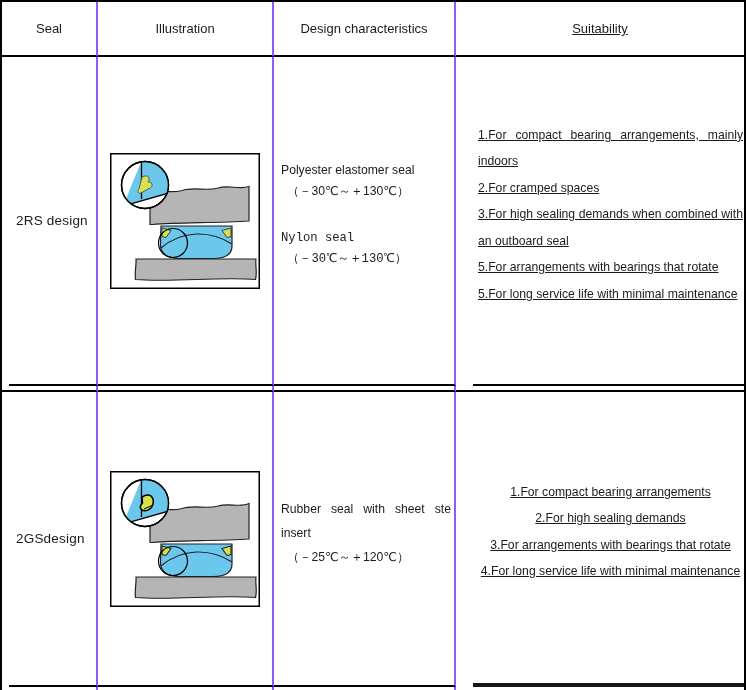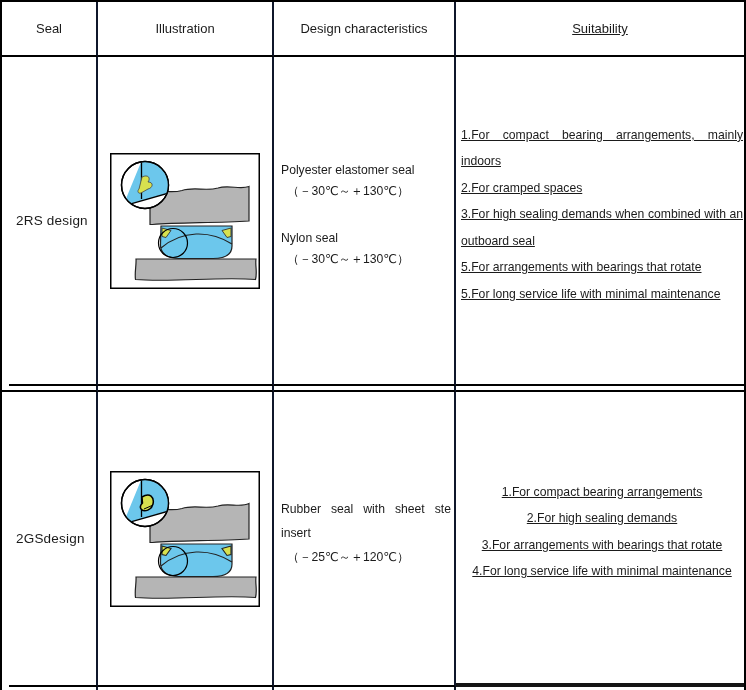--- a/index.html
+++ b/index.html
@@ -7,41 +7,41 @@
   .table{
     position:relative;
     width:746px;height:690px;box-sizing:border-box;
     display:grid;
     grid-template-columns:96px 176px 182px 1fr;
     grid-template-rows:55px 329px 6px 295px 1fr;
     border-top:2px solid #000;border-left:2px solid #000;border-right:2px solid #000;
     background:#fff;
   }
   .c{box-sizing:border-box;background:#fff;display:flex;overflow:hidden;
-     border-right:2px solid #0f172a;border-bottom:2px solid #000;}
+     border-right:2px solid #8b5cf6;border-bottom:2px solid #000;}
   .c.lastcol{border-right:none;text-decoration:underline;}
   .c.sliver{border-bottom:none;}
   .c.thickbottom{border-bottom:4px solid #151515;align-items:center;}
   
   .hcell{align-items:center;justify-content:center;font-size:13px;}
   
   .sealcell{align-items:center;padding-left:7px;font-size:13.5px;letter-spacing:.2px;margin-left:7px;}
   
   .illucell{align-items:center;justify-content:center;}
   
   .designcell{flex-direction:column;justify-content:center;
               padding:0 3px 12px 7px;font-size:12.2px;line-height:21px;}
   .design-entry{width:100%;}
-  .design-entry + .design-entry{margin-top:26px;}
+  .design-entry + .design-entry{margin-top:26px;font-family:Liberation Mono, monospace;}
   .d-line{text-align:justify;}
   .d-temp{padding-left:6px;}
   .designcell.tall{line-height:24px;}
   
   .suitcell{flex-direction:column;justify-content:center;
-            padding:0 1px 12px 5px;font-size:12.2px;line-height:26.5px;}
+            padding:0 1px 12px 5px;font-size:12.2px;line-height:26.5px;margin-left:17px;}
   .suit-item{text-align:justify;}
   svg{display:block;}
 </style>
 </head>
 <body>
 
 <div class="table">
 
   <div class="c hcell">
     <span>Seal</span>

